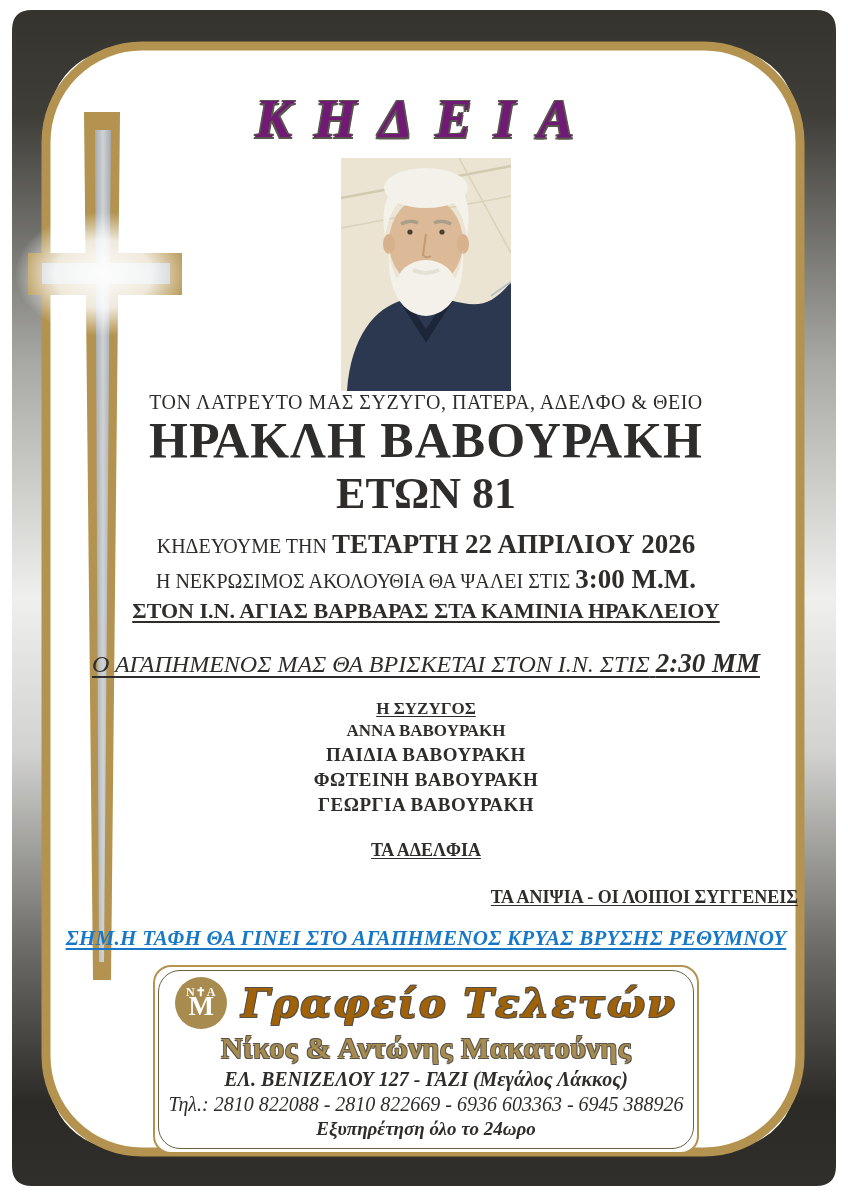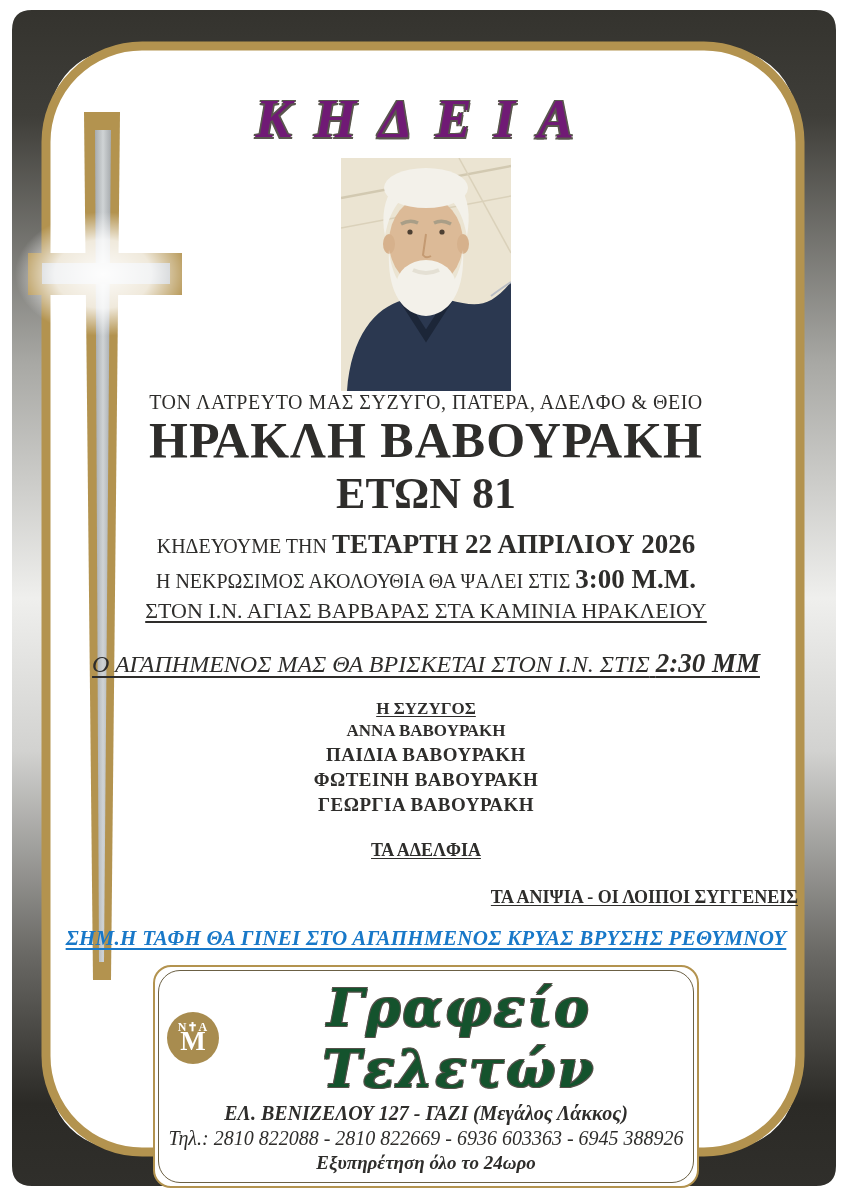--- a/index.html
+++ b/index.html
@@ -17,21 +17,21 @@
     text-shadow:-1.5px -1.5px 0 #5a564e, 1.5px -1.5px 0 #5a564e, -1.5px 1.5px 0 #5a564e, 1.5px 1.5px 0 #5a564e;
   }
   .photo{width:170px;height:233px;margin:8px auto 0;display:block;}
   .intro{font-size:20px;letter-spacing:0.5px;}
   .name{font-size:50px;font-weight:bold;margin-top:0px;line-height:1.05;letter-spacing:1px;}
   .age{font-size:44px;font-weight:bold;margin-top:4px;line-height:1.05;}
   .date-line{margin-top:12px;font-size:20px;}
   .date-line b{font-size:27px;}
   .service-line{margin-top:4px;font-size:20px;}
   .service-line b{font-size:27px;}
-  .church{margin-top:3px;font-size:22px;font-weight:normal;text-decoration:underline;text-underline-offset:3px;}
+  .church{margin-top:3px;font-size:22px;font-weight:bold;text-decoration:underline;text-underline-offset:3px;}
   .arrival{margin-top:24px;font-size:24px;font-weight:normal;font-style:italic;text-decoration:underline;text-underline-offset:4px;}
   .arrival b{font-size:27px;}
   .h-small{margin-top:20px;font-size:17px;font-weight:bold;text-decoration:underline;text-underline-offset:2px;}
   .p-small{font-size:17px;font-weight:bold;margin-top:2px;}
   .children-h{margin-top:22px;font-size:18px;font-weight:bold;text-decoration:underline;text-underline-offset:2px;}
   .child{font-size:19px;font-weight:bold;margin-top:3px;letter-spacing:0.5px;}
   .siblings-h{margin-top:24px;font-size:18px;font-weight:bold;text-decoration:underline;text-underline-offset:2px;}
   .relatives-h{margin-top:26px;font-size:18px;font-weight:bold;text-decoration:underline;text-underline-offset:2px;text-align:right;}
   .burial{margin-top:18px;font-size:21px;font-weight:bold;font-style:italic;color:#1878c8;
     text-decoration:underline;text-underline-offset:3px;letter-spacing:0.3px;}
@@ -41,21 +41,21 @@
   .fh-box-inner{border:1.5px solid #6b6044;border-radius:22px;padding:6px 8px 8px;}
   .fh-top{display:flex;align-items:center;justify-content:center;gap:14px;}
   .fh-logo{
     width:52px;height:52px;border-radius:50%;background:#a88c4f;color:#fff;flex:0 0 auto;
     display:flex;flex-direction:column;align-items:center;justify-content:center;line-height:1;
     font-family:"Liberation Serif", serif;
   }
   .fh-logo .l-top{font-size:12px;letter-spacing:1px;font-weight:bold;margin-bottom:-3px;}
   .fh-logo .l-main{font-size:27px;font-weight:bold;margin-top:-2px;}
   .fh-script{
-    font-size:52px;font-weight:bold;font-style:italic;color:#14532d;letter-spacing:2px;
+    font-size:40px;font-weight:bold;font-style:italic;color:#a16207;letter-spacing:2px;
     font-family:"DejaVu Serif", serif;
     text-shadow:-1px -1px 0 #55514a, 1px -1px 0 #55514a, -1px 1px 0 #55514a, 1px 1px 0 #55514a;
   }
   .fh-owners{
     font-size:30px;font-weight:bold;color:#a88c4f;margin-top:2px;letter-spacing:0.5px;
     text-shadow:-0.8px -0.8px 0 #5a564e, 0.8px -0.8px 0 #5a564e, -0.8px 0.8px 0 #5a564e, 0.8px 0.8px 0 #5a564e;
   }
   .fh-address{font-size:20px;font-weight:bold;font-style:italic;margin-top:3px;}
   .fh-phones{font-size:20px;font-weight:normal;font-style:italic;margin-top:2px;}
   .fh-avail{font-size:19px;font-weight:bold;font-style:italic;margin-top:2px;}
@@ -174,19 +174,20 @@
 
   <div class="fh-box-outer">
     <div class="fh-box-inner">
       <div class="fh-top">
         <div class="fh-logo">
           <span class="l-top">Ν✝Α</span>
           <span class="l-main">Μ</span>
         </div>
         <div class="fh-script">Γραφείο Τελετών</div>
       </div>
+      <div class="fh-owners">Νίκος &amp; Αντώνης Μακατούνης</div>
       <div class="fh-address">ΕΛ. ΒΕΝΙΖΕΛΟΥ 127 - ΓΑΖΙ (Μεγάλος Λάκκος)</div>
       <div class="fh-phones">Τηλ.: 2810 822088 - 2810 822669 - 6936 603363 - 6945 388926</div>
       <div class="fh-avail">Εξυπηρέτηση όλο το 24ωρο</div>
     </div>
   </div>
 
 </div>
 
 </body></html>

